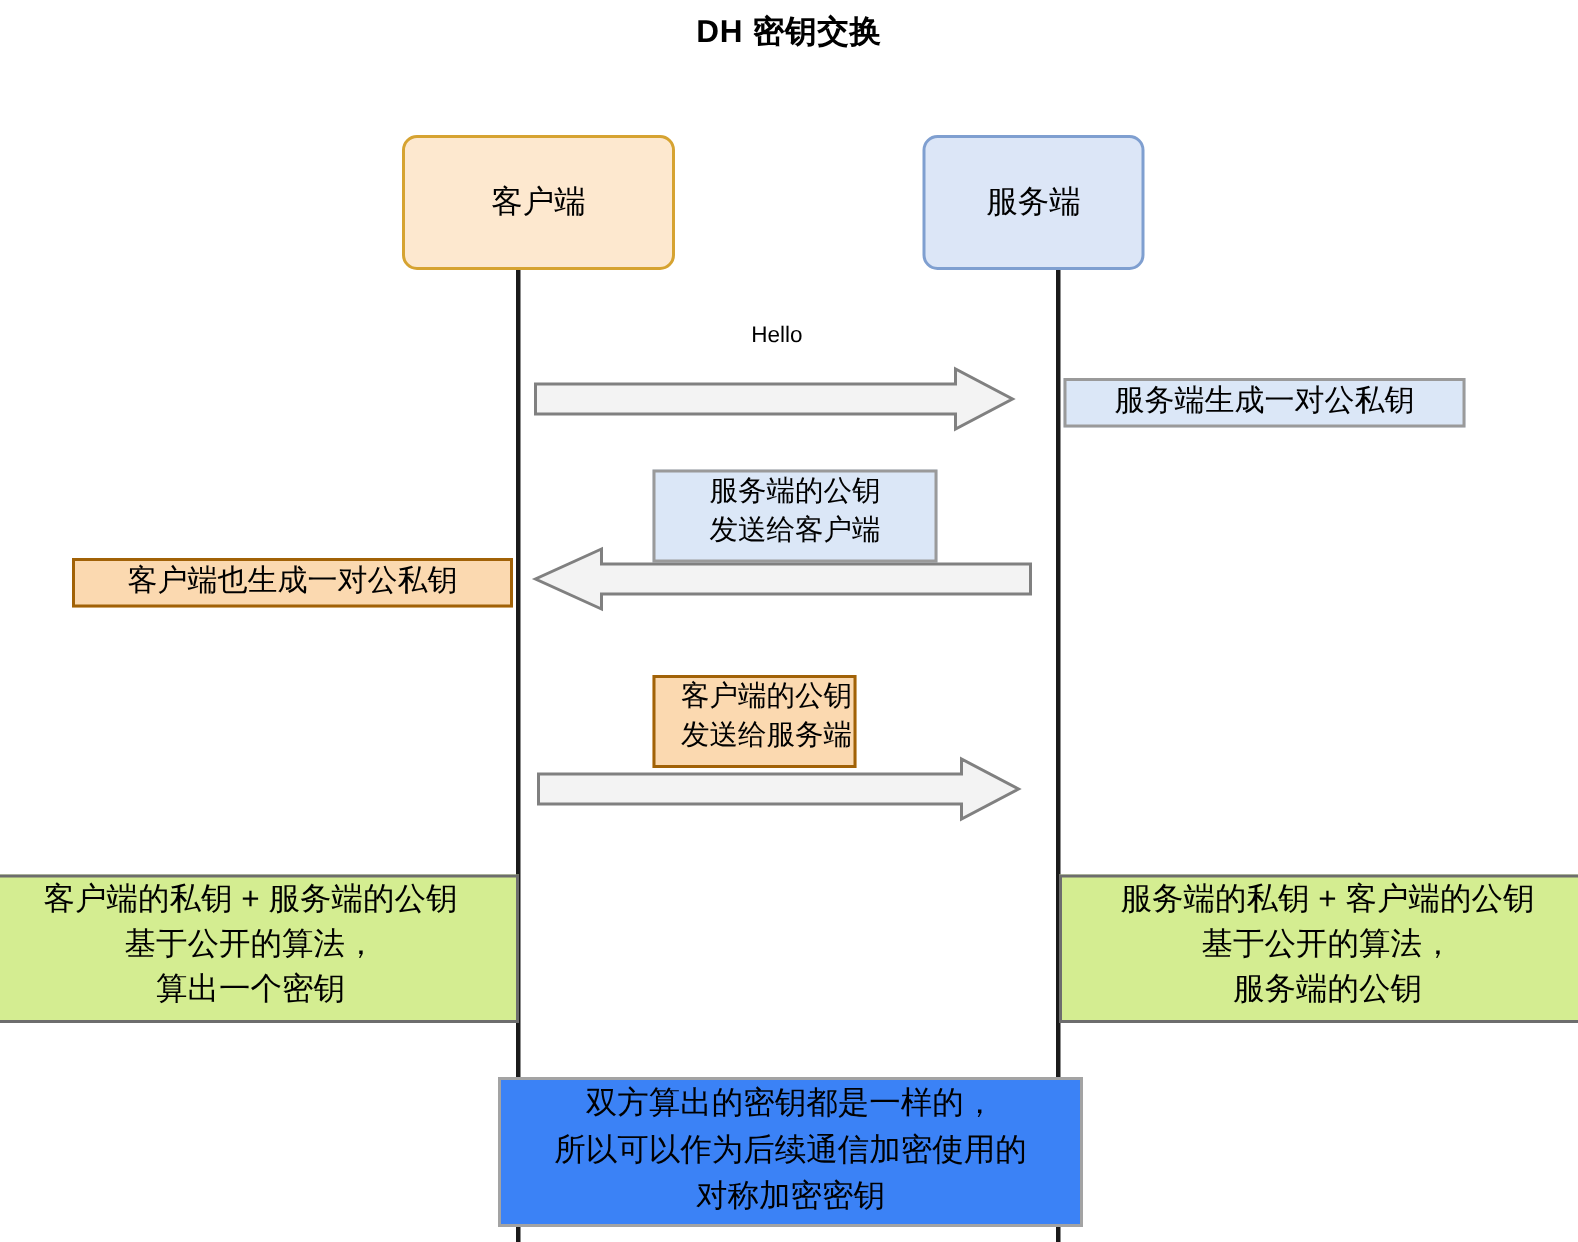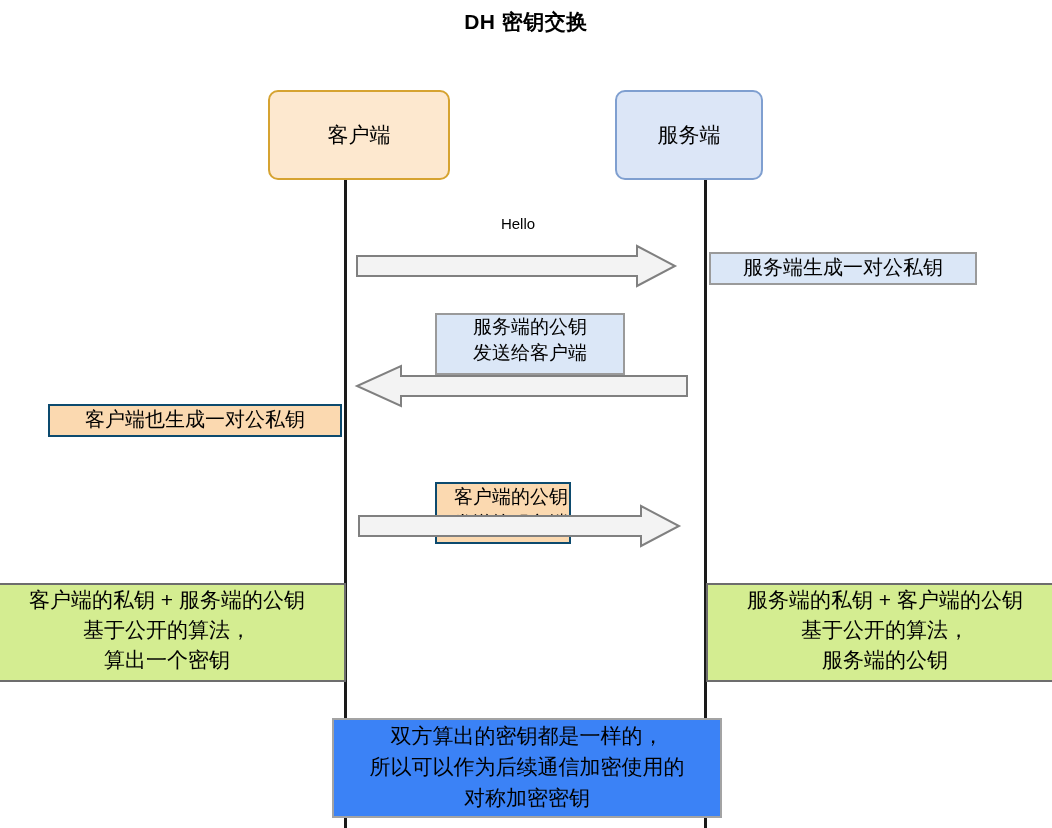--- a/index.html
+++ b/index.html
@@ -100,21 +100,21 @@
     box-sizing: border-box;
     display: flex;
     flex-direction: column;
     align-items: center;
     text-align: center;
     font-size: 19px;
     line-height: 26px;
     white-space: pre-line;
   }
   .note.blue   { background: #dbe7f7; border: 2px solid #9a9a9a; }
-  .note.orange { background: #fbd9b0; border: 2px solid #0c4a6e; margin-top: 32px; }
+  .note.orange { background: #fbd9b0; border: 2px solid #a16207; }
   .note.green  { background: #d4ed91; border: 2px solid #6d6d6d; }
   .note.yellow { background: #3b82f6; border: 2px solid #a3a3a3; }
 
   
   .note.n-server-gen {
     left: 709px; top: 252px; width: 268px; height: 33px;
     font-size: 20px;
   }
   
   .note.n-server-pub {

